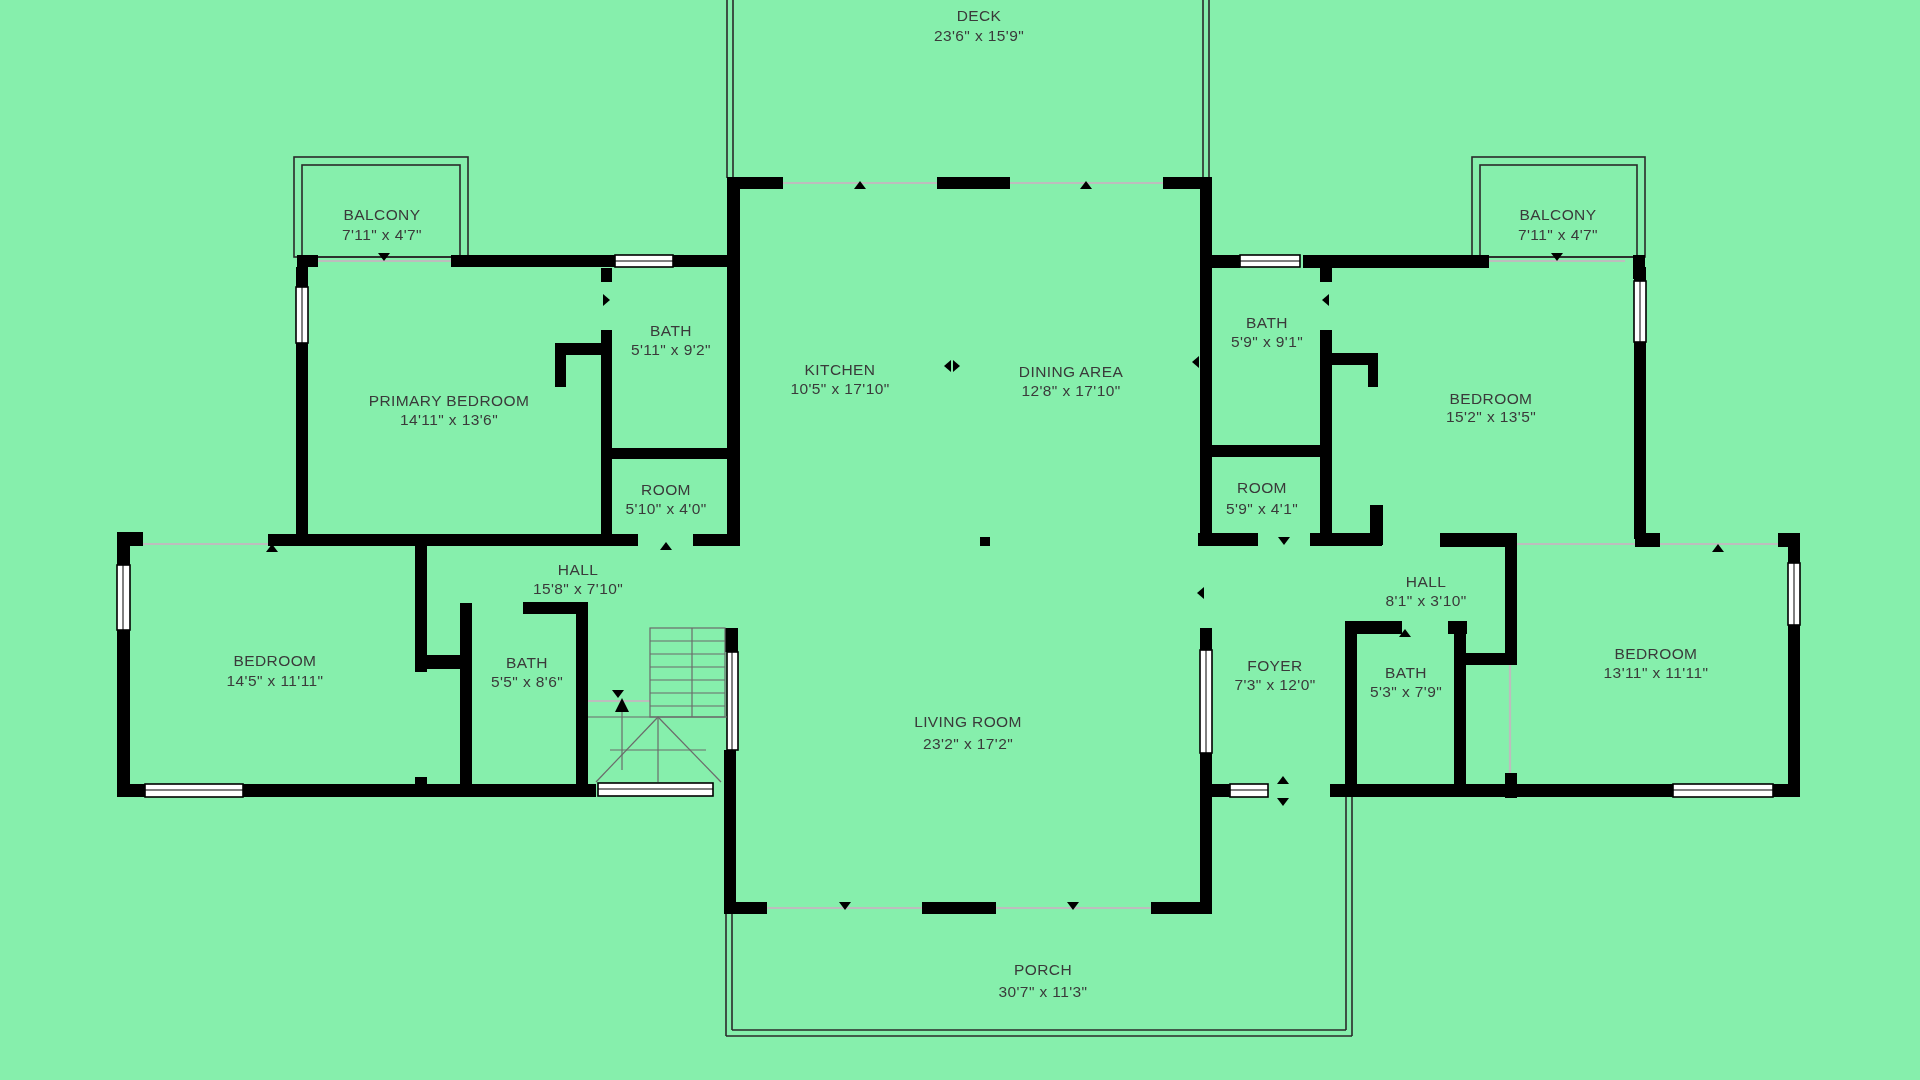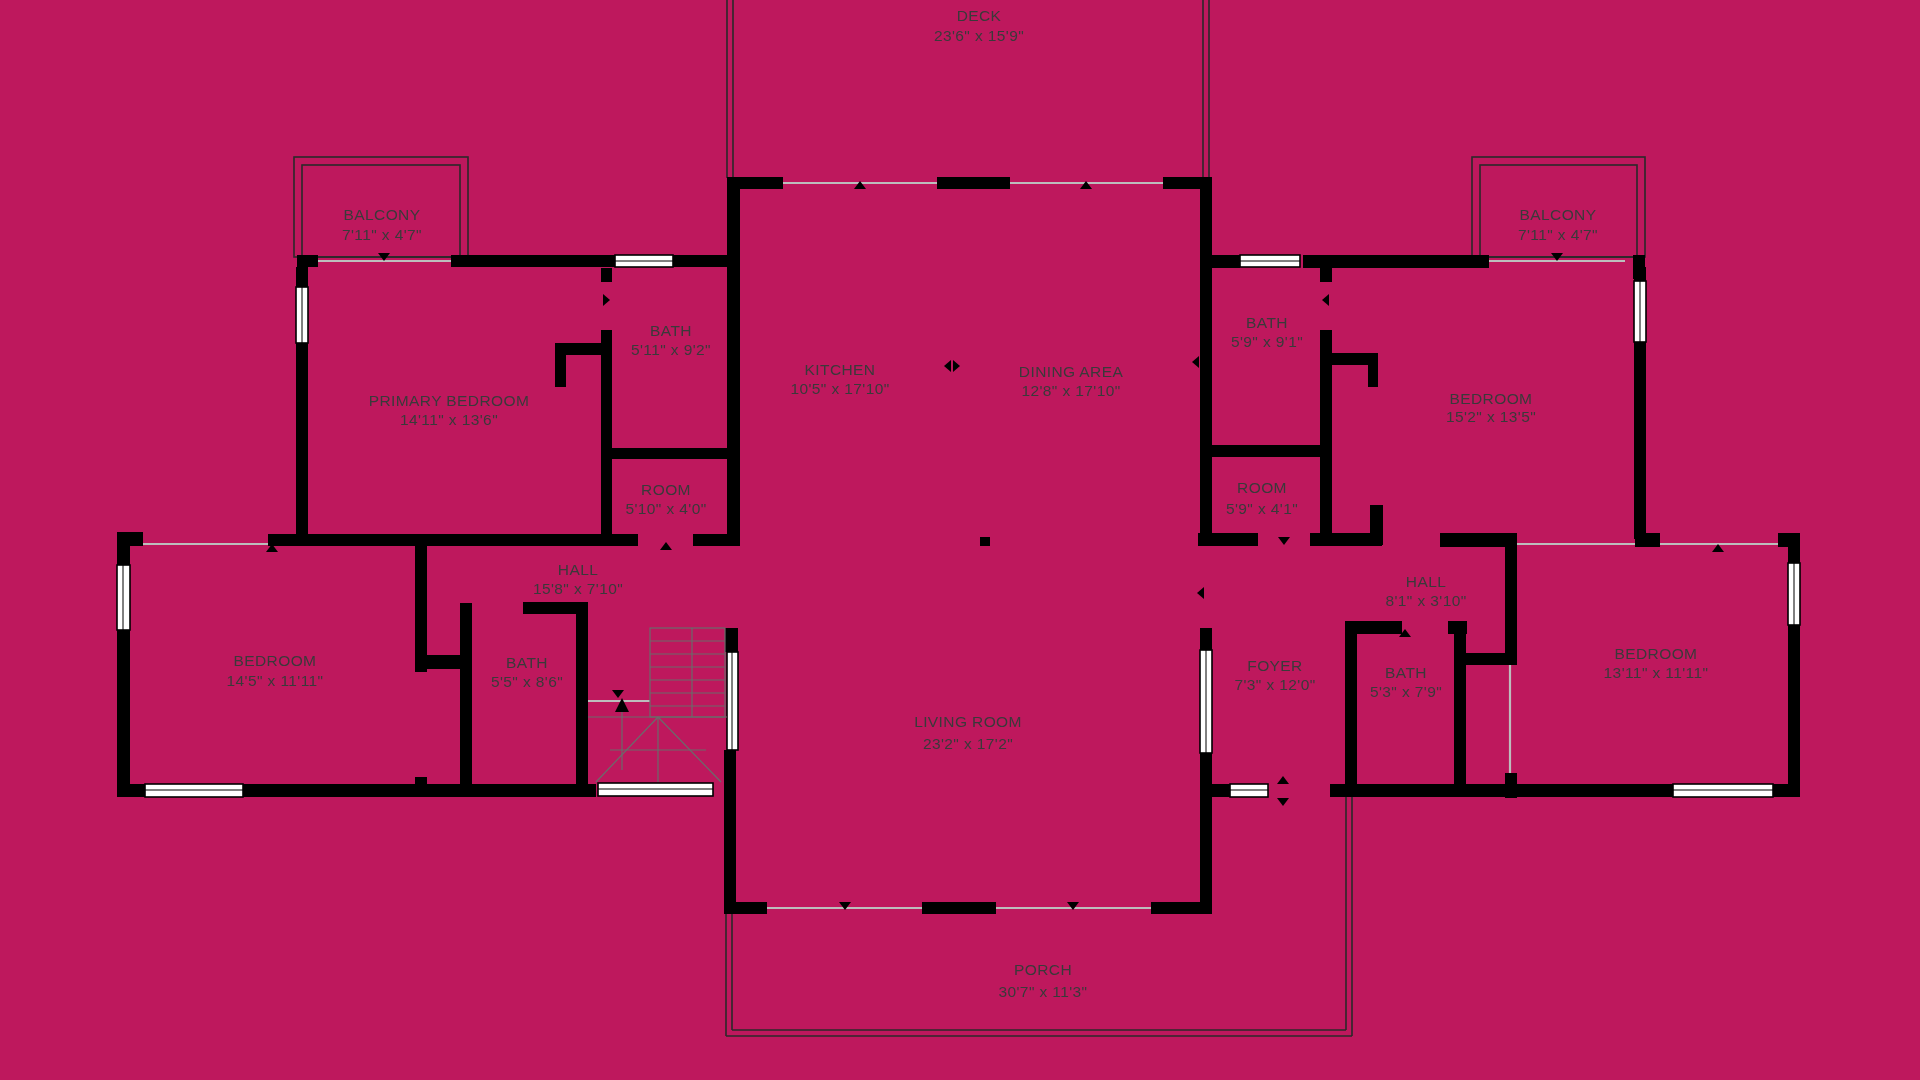--- a/index.html
+++ b/index.html
@@ -1,16 +1,16 @@
 <!DOCTYPE html>
 <html><head>
 <meta charset="utf-8">
 <style>
   html,body{margin:0;padding:0;background:#fff;}
-  .plan{position:relative;width:1920px;height:1080px;background:#be185d;overflow:hidden;
+  .plan{position:relative;width:1920px;height:1080px;background:#86efac;overflow:hidden;
         font-family:"Liberation Sans",sans-serif;}
   svg{display:block;}
   .wall{fill:#000000;stroke:none;}
   .thin{stroke:#2a2a2a;stroke-width:1.6;fill:none;}
   .open{stroke:#bdbdbd;stroke-width:2.2;fill:none;}
   .win-r{fill:#ffffff;stroke:#000000;stroke-width:1.6;}
   .win-l{stroke:#000000;stroke-width:1;}
   .tick{fill:#000000;}
   .stair{stroke:#6b6b6b;stroke-width:1.2;fill:none;}
   .rname,.rdims{fill:#3a3a3a;font-size:15.5px;letter-spacing:.4px;text-anchor:middle;}

